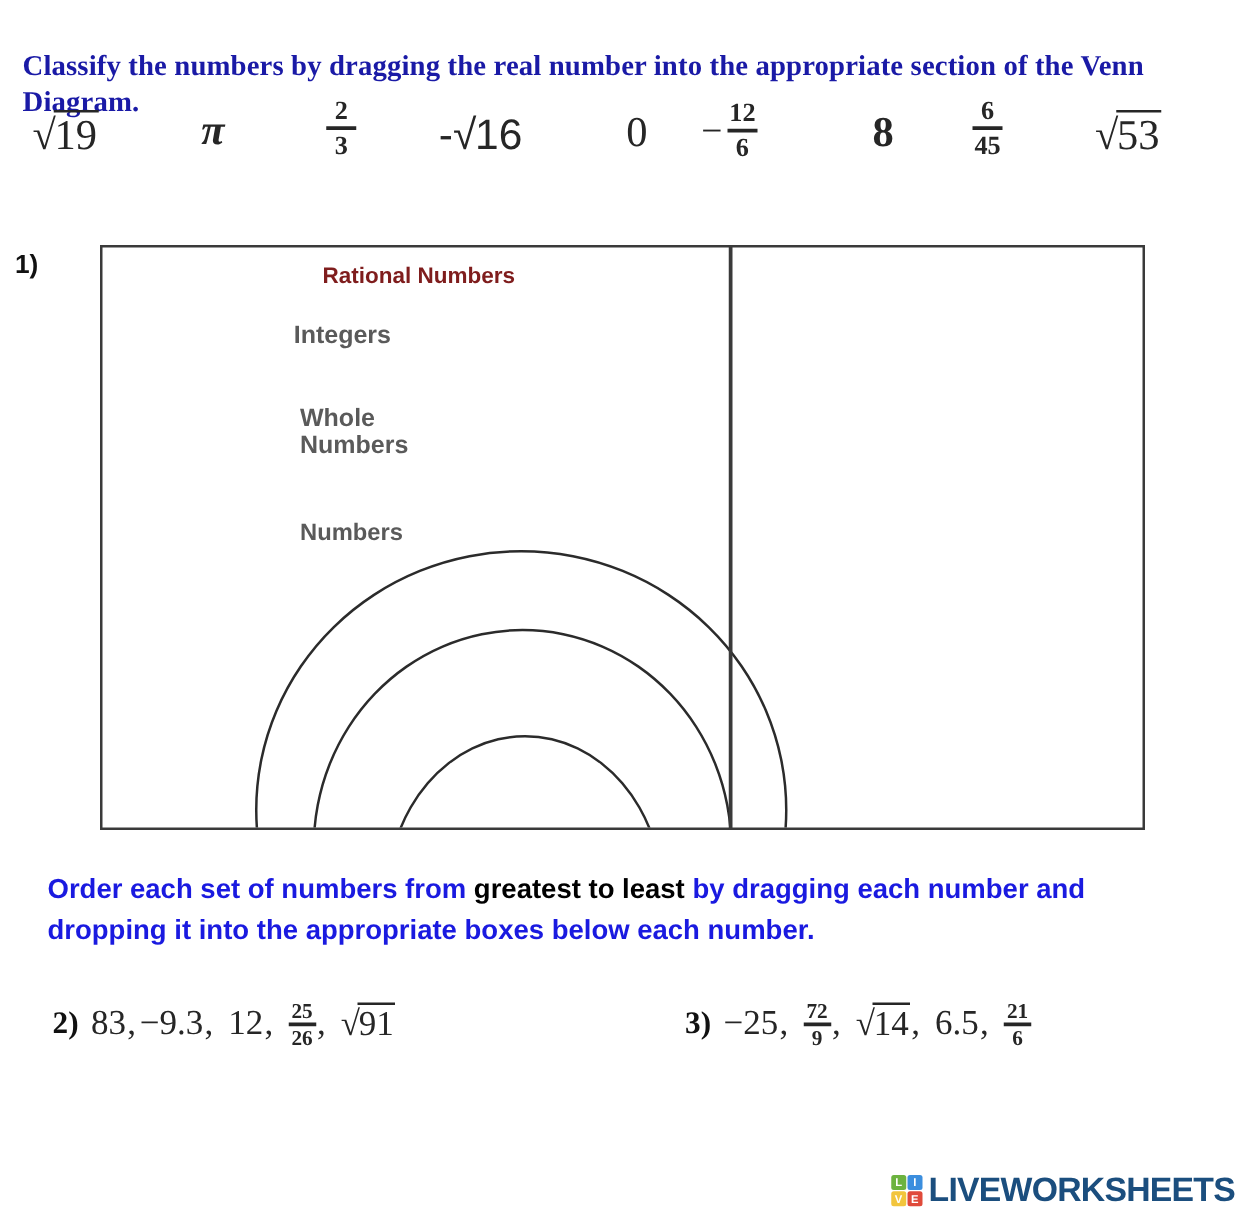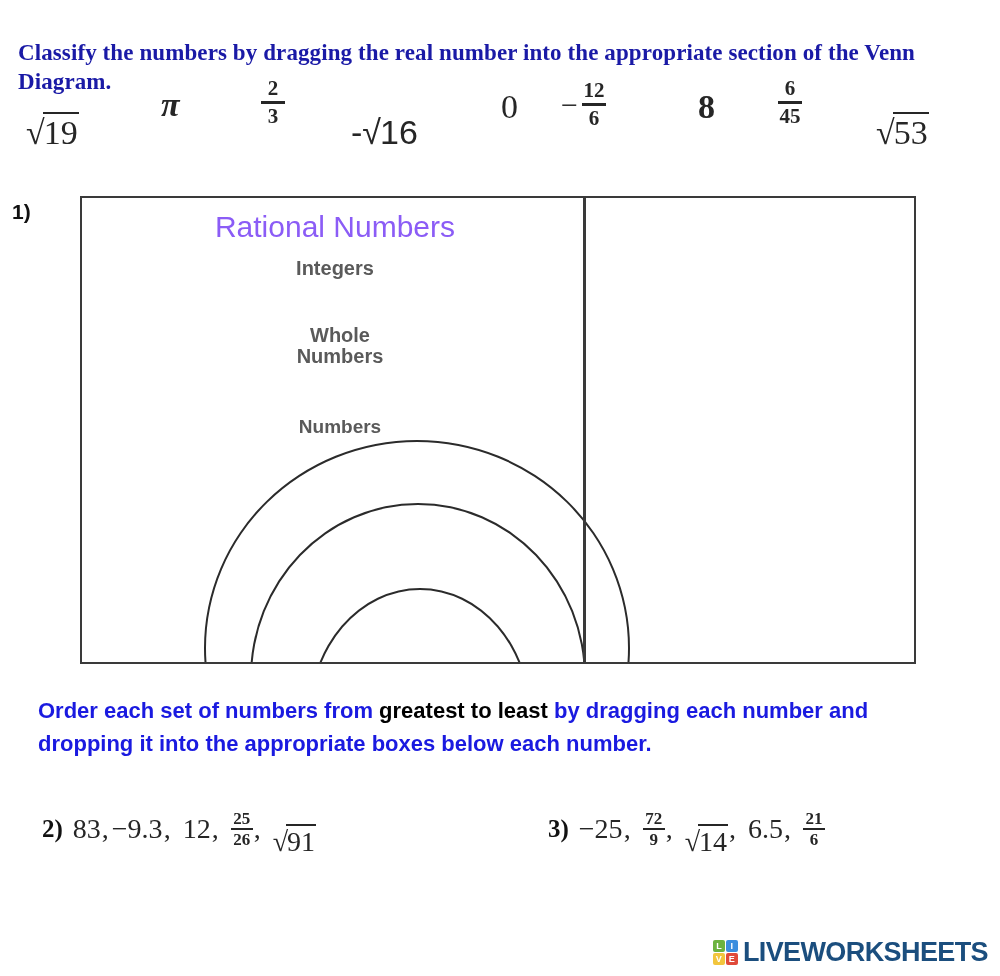--- a/index.html
+++ b/index.html
@@ -28,21 +28,21 @@
   .number-bank{
     position:absolute;left:26px;top:80px;width:950px;height:75px;
   }
   .num{
     position:absolute;
     font-family:"Liberation Serif", serif;
     color:#262626;
     white-space:nowrap;
   }
   .num.big{font-size:34px;}
-  .radical{display:inline-block;position:relative;margin-top:24px;}
+  .radical{display:inline-block;position:relative;}
   .radical .rad-sign{font-size:1em;}
   .radical .rad-body{
     display:inline-block;
     border-top:2.2px solid #262626;
     padding:0 1px;
     margin-left:-2px;
   }
   .frac{
     display:inline-flex;flex-direction:column;align-items:center;
     vertical-align:middle;
@@ -75,41 +75,40 @@
     overflow:hidden;
   }
   .venn-divider{
     position:absolute;left:583px;top:196px;
     width:2.5px;height:468px;background:#3a3a3a;
   }
   .rational-label{
     position:absolute;left:120px;top:210px;width:430px;
     text-align:center;
     font-family:"Liberation Sans", sans-serif;
-    font-weight:normal;font-size:30px;color:#8b5cf6;
+    font-weight:bold;font-size:18px;color:#7f1d1d;
   }
   .irrational-label{
     position:absolute;left:600px;top:210px;width:300px;
     text-align:center;
     font-family:"Liberation Sans", sans-serif;
     font-weight:bold;font-size:23px;color:#4a4a4a;
   }
   .circle{
     position:absolute;
     border:2.5px solid #2b2b2b;
     border-radius:50%;
     box-sizing:border-box;
     background:transparent;
   }
   .c-integers{left:122px;top:242px;width:426px;height:416px;}
   .c-whole{left:168px;top:305px;width:336px;height:350px;}
   .c-natural{left:227px;top:390px;width:222px;height:258px;}
   .circle-label{
     position:absolute;
-    text-align:center;
     font-family:"Liberation Sans", sans-serif;
     font-weight:bold;
     color:#5a5a5a;
     line-height:21px;
   }
   .lbl-integers{left:235px;top:258px;width:200px;font-size:20px;}
   .lbl-whole{left:240px;top:325px;width:200px;font-size:20px;}
   .lbl-natural{left:240px;top:416px;width:200px;font-size:19px;}
 
   

